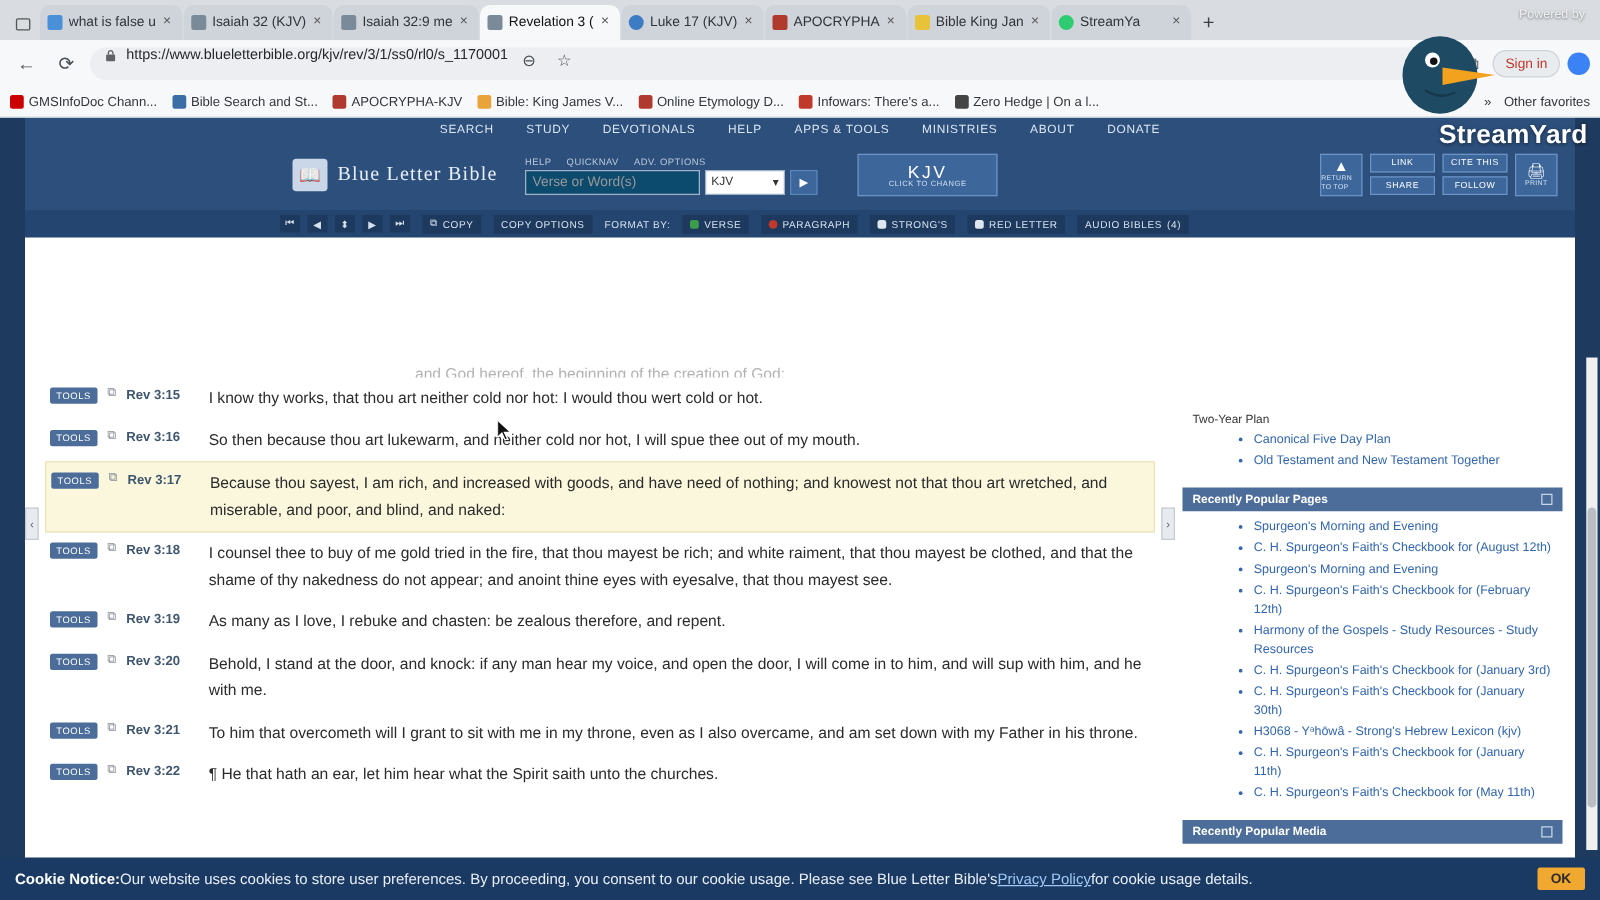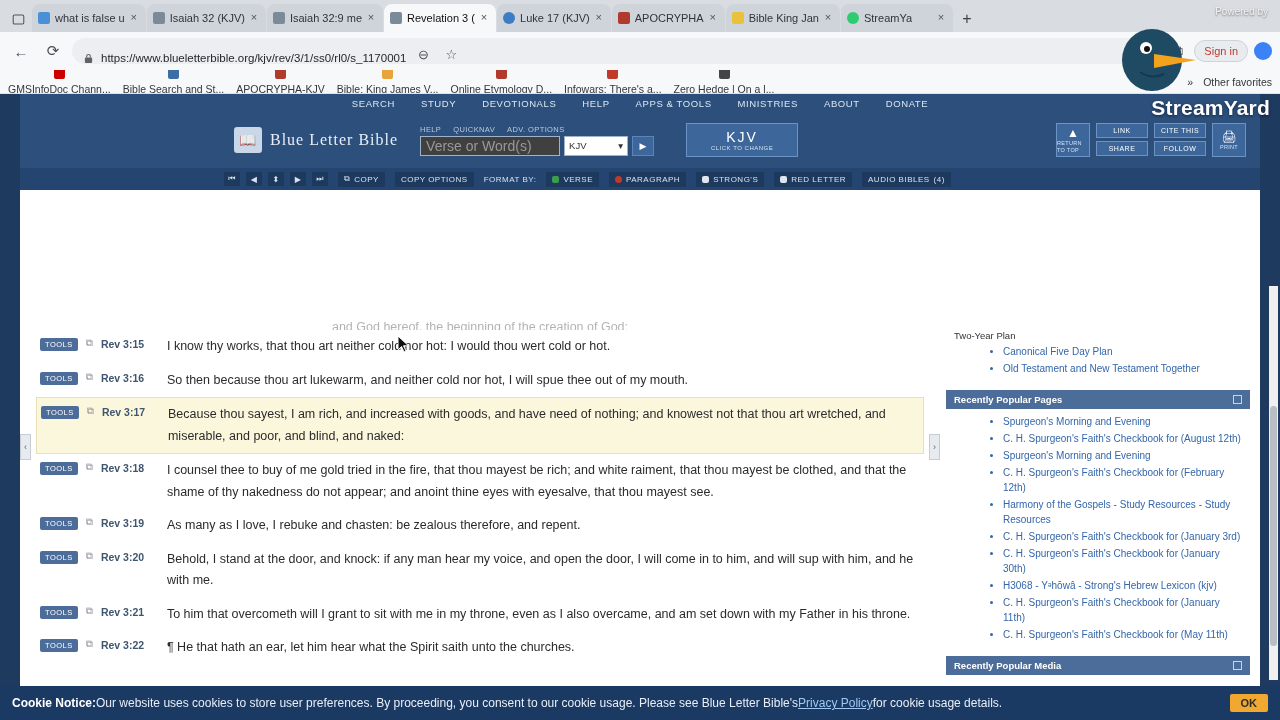--- a/index.html
+++ b/index.html
@@ -93,21 +93,21 @@
     color: #4a4f55;
     border-radius: 50%;
     font-size: 15px;
   }
   .omnibox {
     flex: 1 1 auto;
     height: 26px;
     background: #eceef1;
     border-radius: 13px;
     display: flex;
-    align-items: flex-end;
+    align-items: flex-start;
     padding: 0 10px;
     gap: 7px;
     font-size: 11.5px;
     color: #25282b;
     min-width: 0;
   }
   .omnibox .lockbox {
     width: 12px; height: 12px;
     display: flex; align-items: center; justify-content: center;
     color: #5f6368;
@@ -141,21 +141,21 @@
     background: #f7f8fa;
     border-bottom: 1px solid #dfe2e6;
     display: flex;
     align-items: center;
     padding: 0 8px;
     gap: 12px;
     font-size: 10.5px;
     color: #32363b;
     overflow: hidden;
   }
-  .bm { display: flex; align-items: center; gap: 4px; white-space: nowrap; flex-direction: column; }
+  .bm { display: flex; align-items: center; gap: 4px; white-space: nowrap; }
   .bm .bmico { width: 11px; height: 11px; border-radius: 2px; flex: 0 0 11px; }
   .bm-overflow { margin-left: auto; display: flex; align-items: center; gap: 10px; }
 
   
   .page {
     position: relative;
     width: 1280px;
     height: 626px;
     background: #fff;
     overflow: hidden;
@@ -200,22 +200,22 @@
     font-family: "Liberation Serif", serif;
     font-size: 16px;
     letter-spacing: 1px;
     color: #e8eef6;
   }
   .searchwrap { margin-left: 22px; display: flex; flex-direction: column; gap: 2px; }
   .helpline { display: flex; gap: 12px; font-size: 7.5px; color: #b9c9dd; letter-spacing: .4px; }
   .searchrow { display: flex; align-items: center; gap: 4px; }
   .search-input {
     width: 140px; height: 20px;
-    background: #404040; border: 1px solid #9fb2c8;
-    font-size: 14px; color: #999;
+    background: #0c4a6e; border: 1px solid #9fb2c8;
+    font-size: 11px; color: #999;
     padding: 0 5px;
     display: flex; align-items: center;
   }
   .verse-select {
     width: 64px; height: 20px;
     background: #fff; border: 1px solid #9fb2c8;
     font-size: 9.5px; color: #333;
     display: flex; align-items: center; justify-content: space-between;
     padding: 0 4px;
   }
@@ -282,21 +282,20 @@
     top: 192px; bottom: 40px;
     background: #fff;
     display: flex;
     overflow: hidden;
   }
   .verses {
     flex: 1 1 auto;
     padding: 6px 16px 0 16px;
     position: relative;
     overflow: hidden;
-    margin-top: 28px;
   }
   .verse-row {
     display: flex;
     align-items: flex-start;
     padding: 6px 4px;
     gap: 8px;
   }
   .verse-row.hl { background: #fbf7dd; border: 1px solid #e8e0b6; }
   .tools-btn {
     flex: 0 0 auto;

